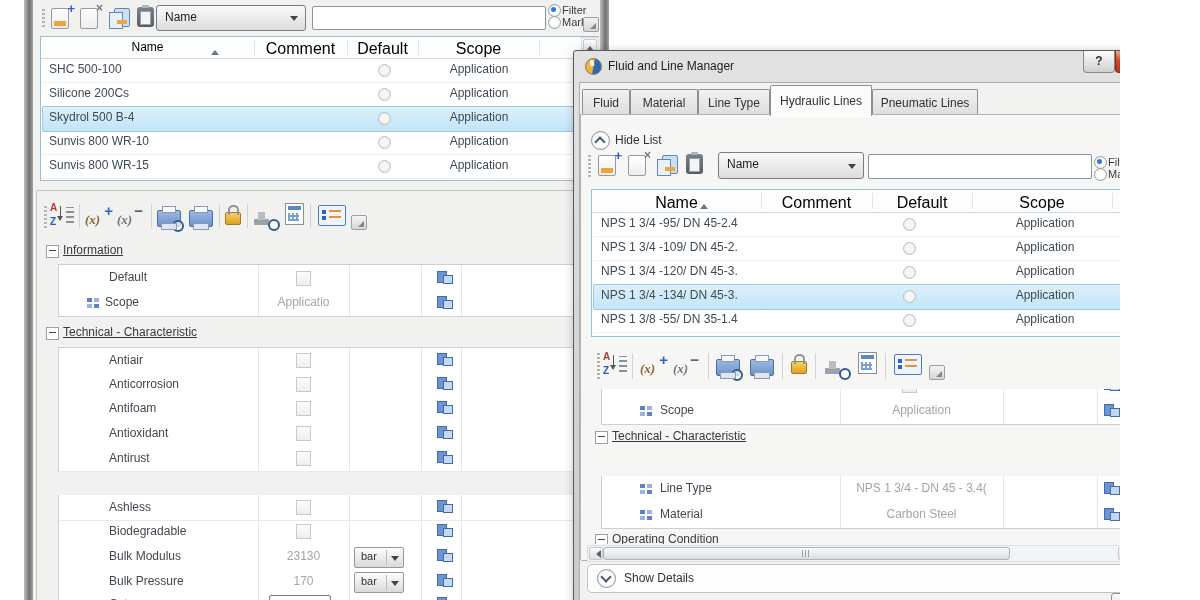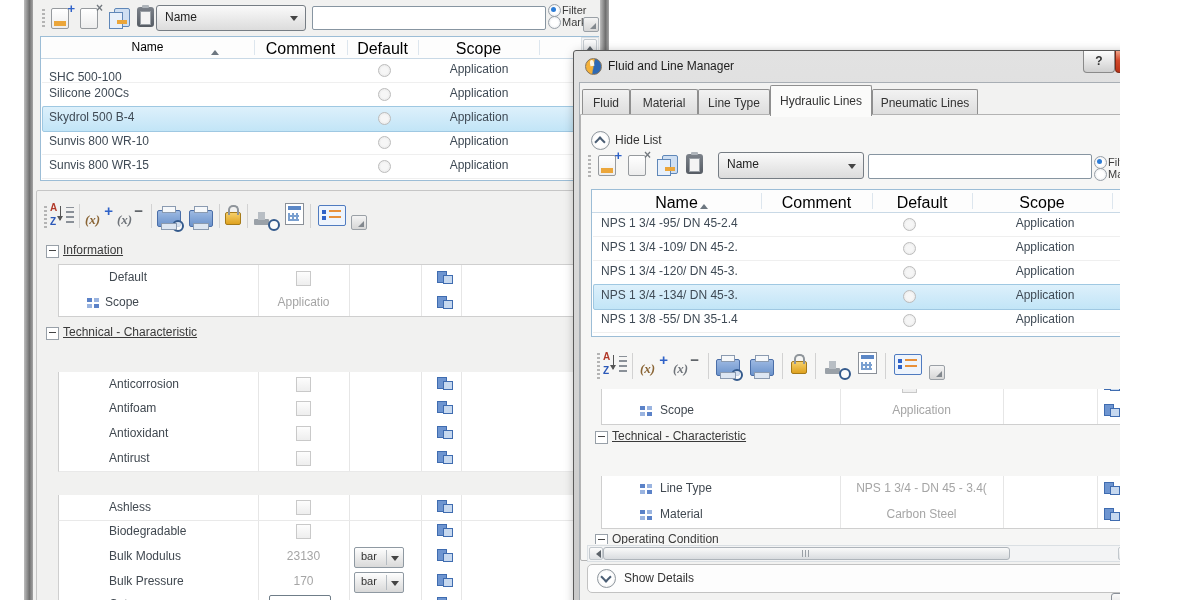--- a/index.html
+++ b/index.html
@@ -149,21 +149,21 @@
         <span class="sorttri" style="left:170px;top:9px"></span>
         <span class="abs hdr ctr" style="left:213px;width:93px;top:3px">Comment</span>
         <span class="abs hdr ctr" style="left:306px;width:71px;top:3px">Default</span>
         <span class="abs hdr ctr" style="left:377px;width:121px;top:3px">Scope</span>
         <span class="hsep" style="left:213px"></span>
           <span class="hsep" style="left:306px"></span>
           <span class="hsep" style="left:377px"></span>
           <span class="hsep" style="left:498px"></span>
       </div>
       <div class="lrow" style="top:21px;width:538px">
-        <span class="abs t" style="left:7px;top:12px">SHC 500-100</span>
+        <span class="abs t" style="left:7px;top:4px">SHC 500-100</span>
         <span class="radio dis" style="left:336px;top:6px"></span>
         <span class="abs t ctr" style="left:377px;width:120px;top:4px">Application</span>
       </div>
       <div class="lrow" style="top:45px;width:538px">
         <span class="abs t" style="left:7px;top:4px">Silicone 200Cs</span>
         <span class="radio dis" style="left:336px;top:6px"></span>
         <span class="abs t ctr" style="left:377px;width:120px;top:4px">Application</span>
       </div>
       <div class="lrow sel" style="top:69px;width:537px">
         <span class="abs t" style="left:6px;top:3px">Skydrol 500 B-4</span>
@@ -237,20 +237,29 @@
       <span class="i-link" style="left:378px;top:6px"></span>
       <span class="vl" style="left:199px"></span>
         <span class="vl" style="left:290px"></span>
         <span class="vl" style="left:362px"></span>
         <span class="vl" style="left:402px"></span>
     </div>
 
     <span class="minusbox" style="left:13px;top:327px"></span>
     <span class="abs sect" style="left:30px;top:325px">Technical - Characteristic</span>
 
+    <div class="prow gridtop" style="left:25px;top:347px;width:527px;height:25px">
+      <span class="abs lbl" style="left:50px;top:5px">Antiair</span>
+      <span class="cbox dis" style="left:237px;top:5px"></span>
+      <span class="i-link" style="left:378px;top:5px"></span>
+      <span class="vl" style="left:199px"></span>
+        <span class="vl" style="left:290px"></span>
+        <span class="vl" style="left:362px"></span>
+        <span class="vl" style="left:402px"></span>
+    </div>
     <div class="prow" style="left:25px;top:372px;width:527px;height:25px">
       <span class="abs lbl" style="left:50px;top:5px">Anticorrosion</span>
       <span class="cbox dis" style="left:237px;top:5px"></span>
       <span class="i-link" style="left:378px;top:5px"></span>
       <span class="vl" style="left:199px"></span>
         <span class="vl" style="left:290px"></span>
         <span class="vl" style="left:362px"></span>
         <span class="vl" style="left:402px"></span>
     </div>
     <div class="prow" style="left:25px;top:396px;width:527px;height:25px">

